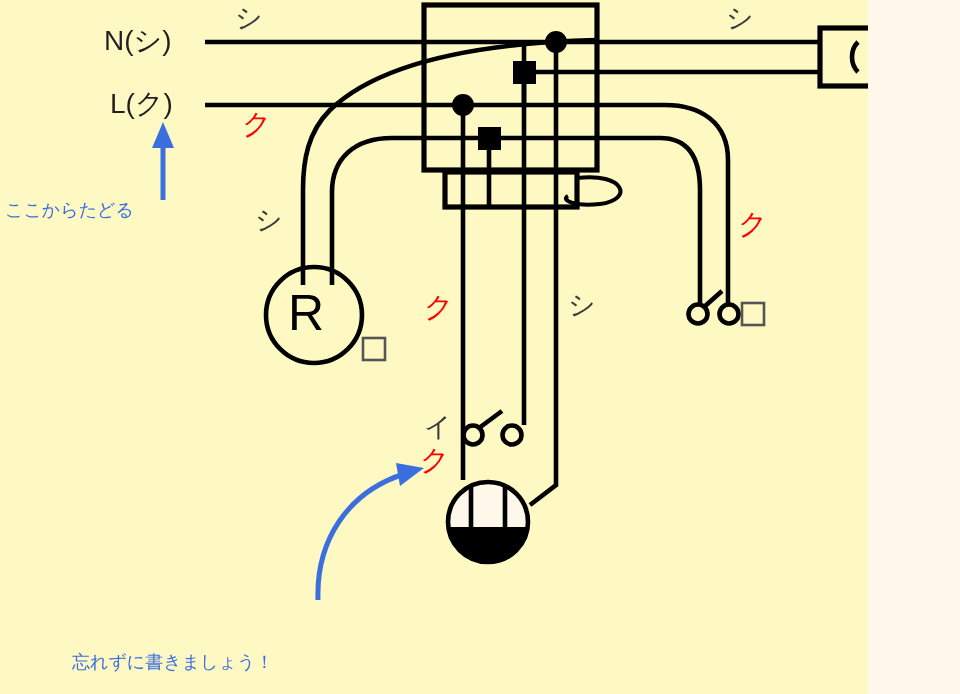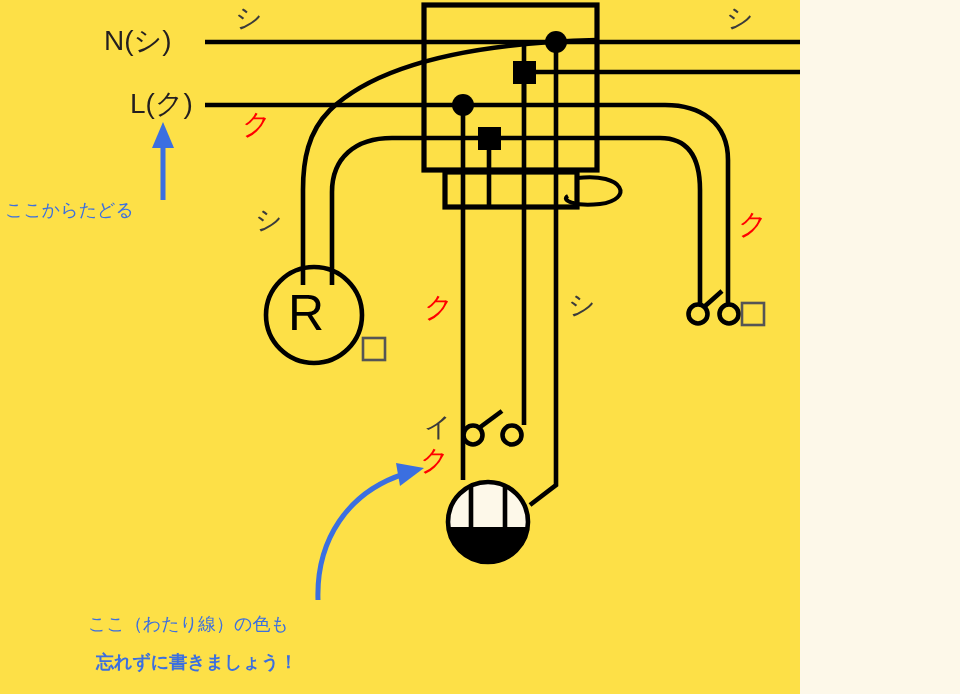--- a/index.html
+++ b/index.html
@@ -3,23 +3,23 @@
 <meta charset="utf-8">
 <title>Wiring Diagram</title>
 <style>
   html, body {
     margin: 0;
     padding: 0;
     background: #fdf8e9;
   }
   #root {
     position: relative;
-    width: 800px;
+    width: 868px;
     height: 694px;
-    background: #fde047;
+    background: #fef9c3;
     overflow: hidden;
     font-family: "Liberation Sans", "DejaVu Sans", sans-serif;
   }
   svg.layer {
     position: absolute;
     top: 0;
     left: 0;
     width: 960px;
     height: 694px;
   }
@@ -138,21 +138,21 @@
     <path d="M 163 200 L 163 140" class="arrow-blue"></path>
     <path d="M 163 122 L 174 148 L 152 148 Z" class="arrow-blue-fill"></path>
 
     <path d="M 318 600 C 316 540 348 492 404 474" class="arrow-blue"></path>
     <path d="M 424 468 L 400 486 L 396 463 Z" class="arrow-blue-fill"></path>
 
   </svg>
 
   <div class="lbl lbl-terminal" style="left:104px; top:27px;">N(シ)</div>
 
-  <div class="lbl lbl-terminal" style="left:110px; top:90px;margin-left:20px;">L(ク)</div>
+  <div class="lbl lbl-terminal" style="left:110px; top:90px;">L(ク)</div>
 
   <div class="lbl lbl-wire-black" style="left:235px; top:5px;">シ</div>
 
   <div class="lbl lbl-wire-black" style="left:726px; top:5px;">シ</div>
 
   <div class="lbl lbl-wire-red" style="left:242px; top:110px;">ク</div>
 
   <div class="lbl lbl-wire-black" style="left:255px; top:207px;">シ</div>
 
   <div class="lbl lbl-wire-red" style="left:424px; top:293px;">ク</div>
@@ -164,17 +164,16 @@
   <div class="lbl lbl-wire-black" style="left:424px; top:414px;">イ</div>
 
   <div class="lbl lbl-wire-red" style="left:420px; top:446px;">ク</div>
 
   <div class="lbl lbl-wire-black" style="left:928px; top:58px;">イ</div>
 
   <div class="lbl" style="left:288px; top:288px; font-size:50px; color:#000;">R</div>
 
   <div class="lbl lbl-note" style="left:5px; top:198px;">ここからたどる</div>
 
-  <div class="lbl lbl-note" style="left:88px; top:612px;">ここ（わたり線）の色も</div>
 
-  <div class="lbl lbl-note" style="left:96px; top:650px;font-weight:bold;">忘れずに書きましょう！</div>
+  <div class="lbl lbl-note" style="left:72px; top:650px;">忘れずに書きましょう！</div>
 
 </div>
 
 </body></html>

